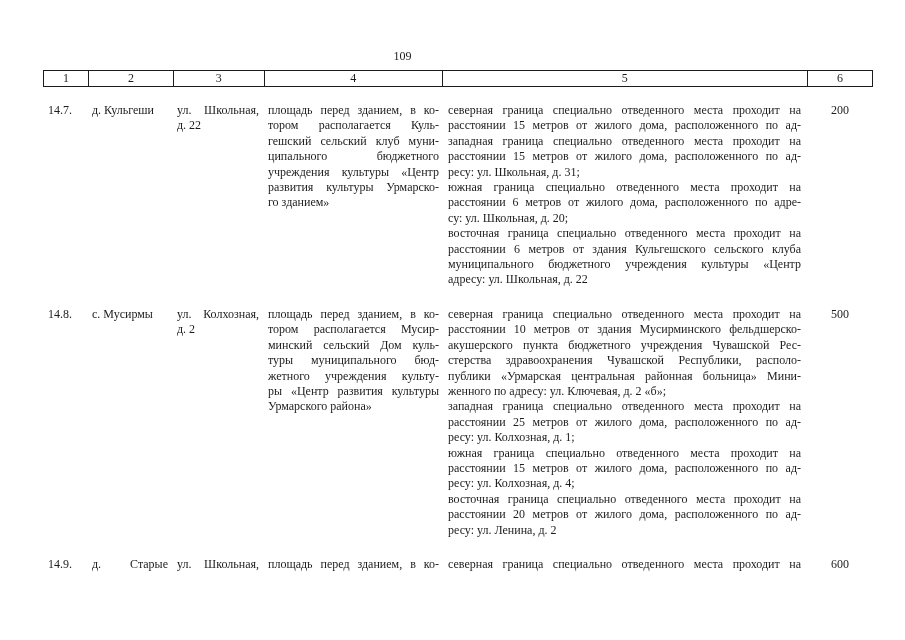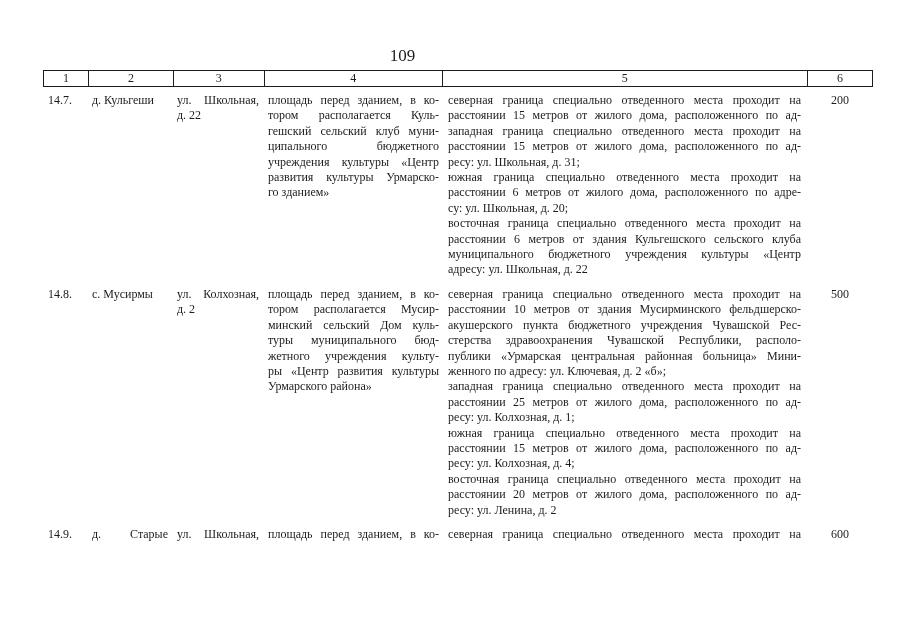--- a/index.html
+++ b/index.html
@@ -9,21 +9,21 @@
     width: 905px; height: 640px;
     background: #ffffff;
     overflow: hidden;
     font-family: "Liberation Serif", "DejaVu Serif", serif;
     color: #1c1c1c;
   }
   .page-number {
     margin-top: 48px;
     width: 805px;
     text-align: center;
-    font-size: 17px;
+    font-size: 12px;
     line-height: 16px;
   }
   .doc-table {
     margin-left: 43px;
     margin-top: 6px;
     width: 830px;
     font-size: 12px;
   }
   .thead {
     display: flex;
@@ -36,20 +36,21 @@
     line-height: 14px;
     text-align: center;
     border-right: 1px solid #1c1c1c;
   }
   .tbody { padding-top: 6px; }
   .trow { display: flex; align-items: flex-start; }
   .trow + .trow { margin-top: 9px; }
   .tcell {
     line-height: 15.4px;
     border-right: 1px solid transparent;
+    margin-top: 10px;
   }
   
   .c1 { width: 45px; }
   .c2 { width: 85px; }
   .c3 { width: 91px; }
   .c4 { width: 178px; }
   .c5 { width: 366px; }
   .c6 { width: 65px; }
   .trow .c1 { padding-left: 5px; }
   .trow .c2 { padding-left: 4px; padding-right: 4px; font-family: Liberation Serif, serif; }

